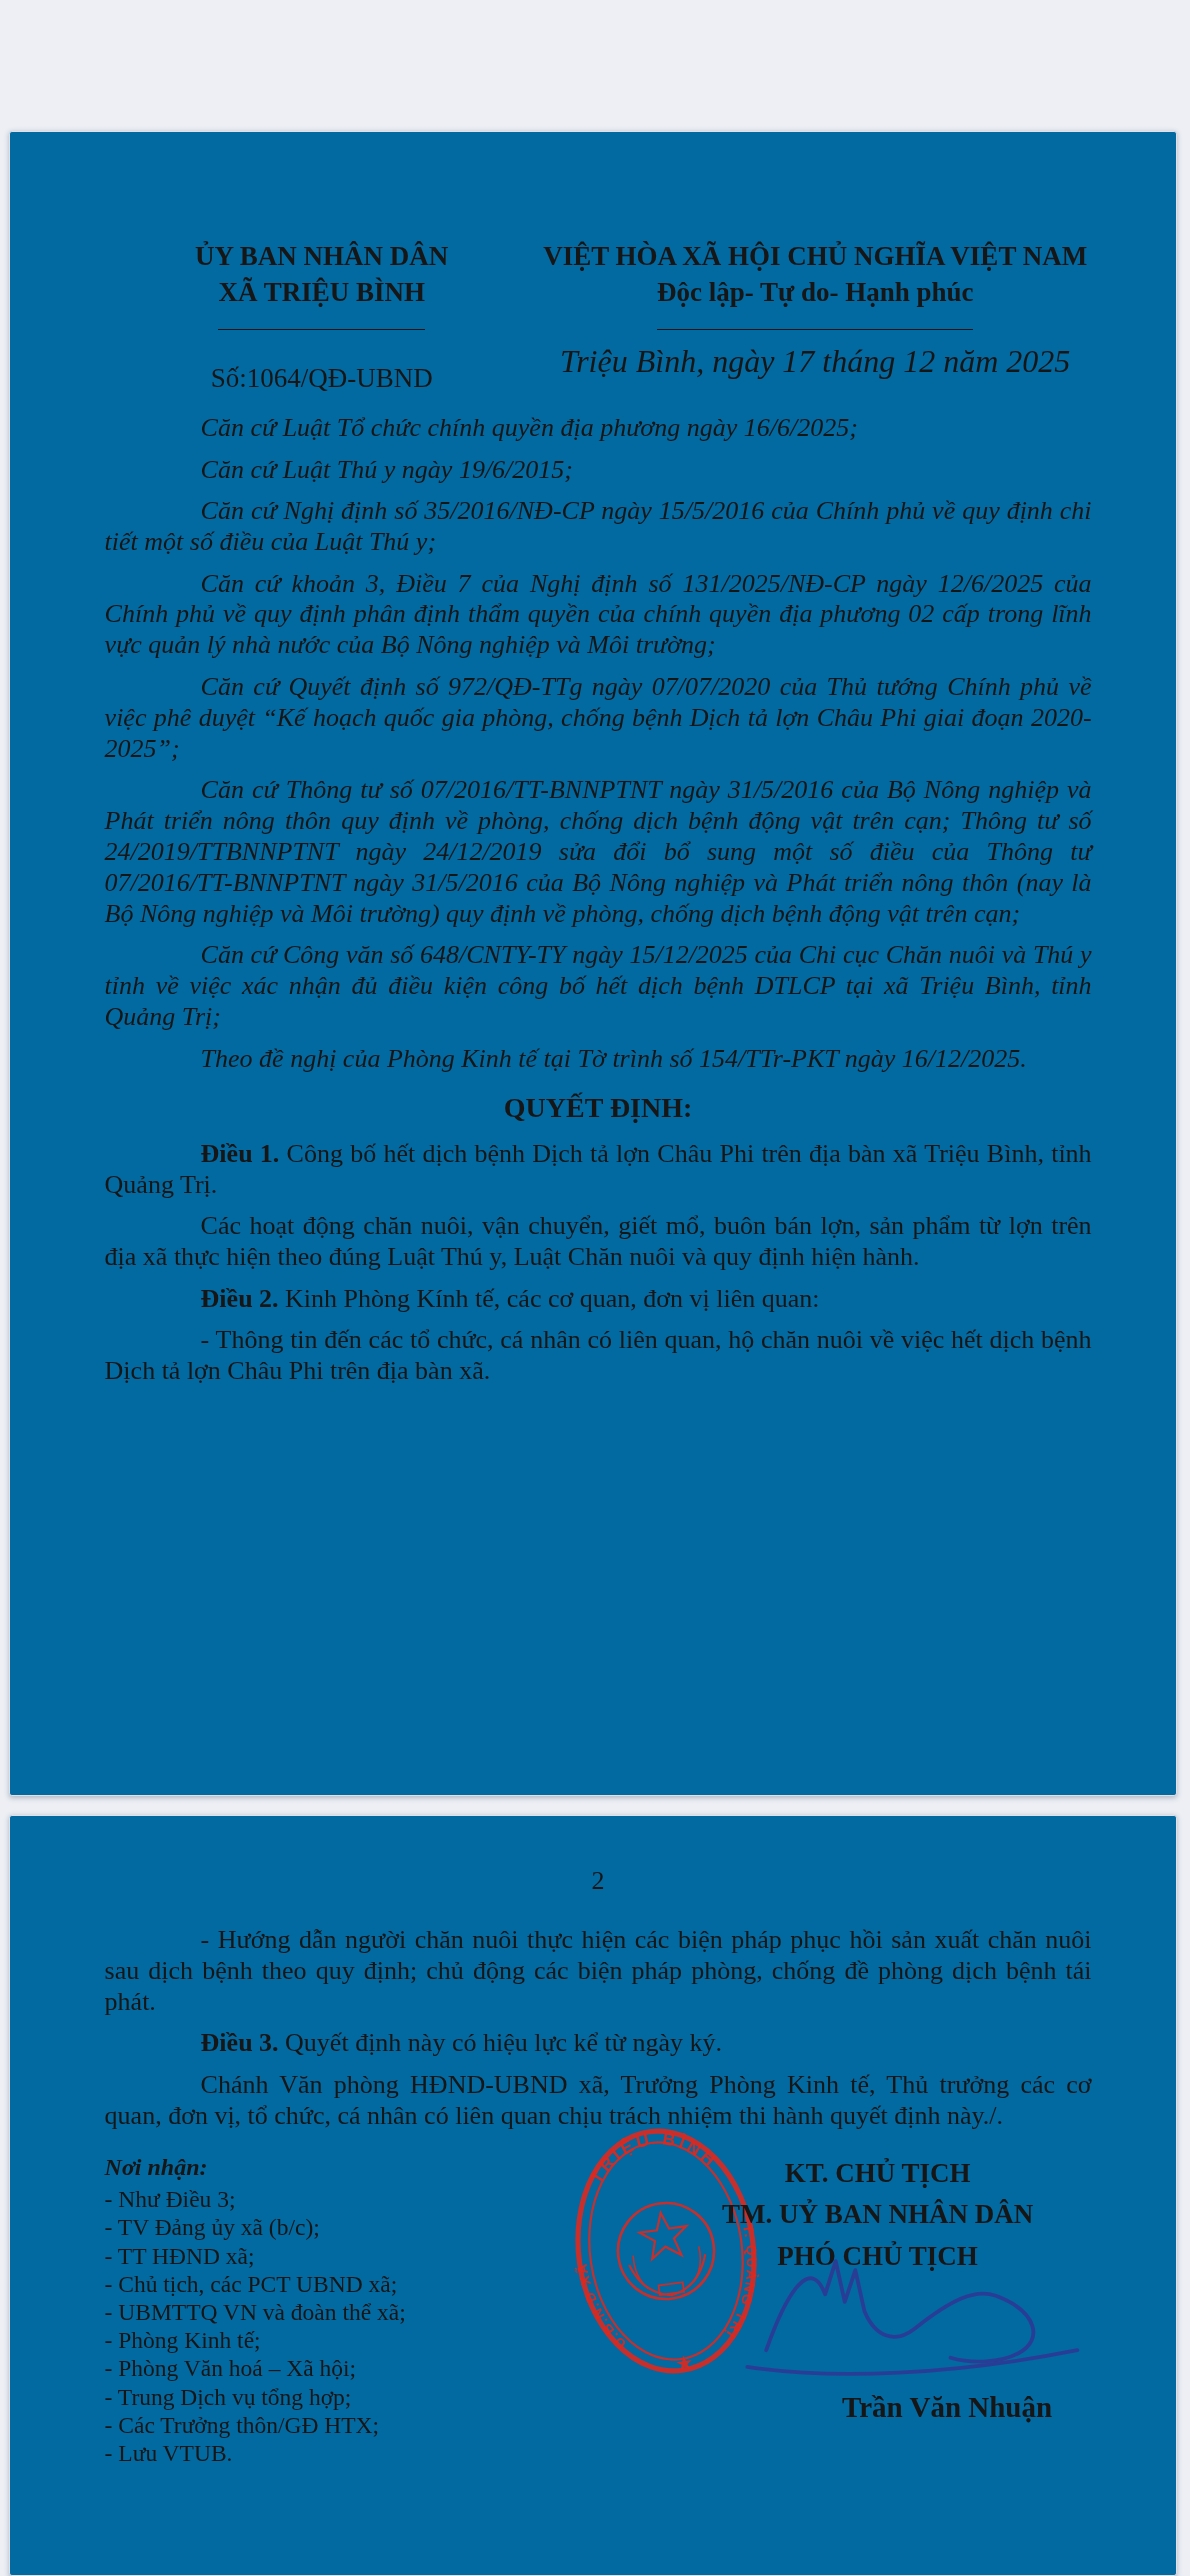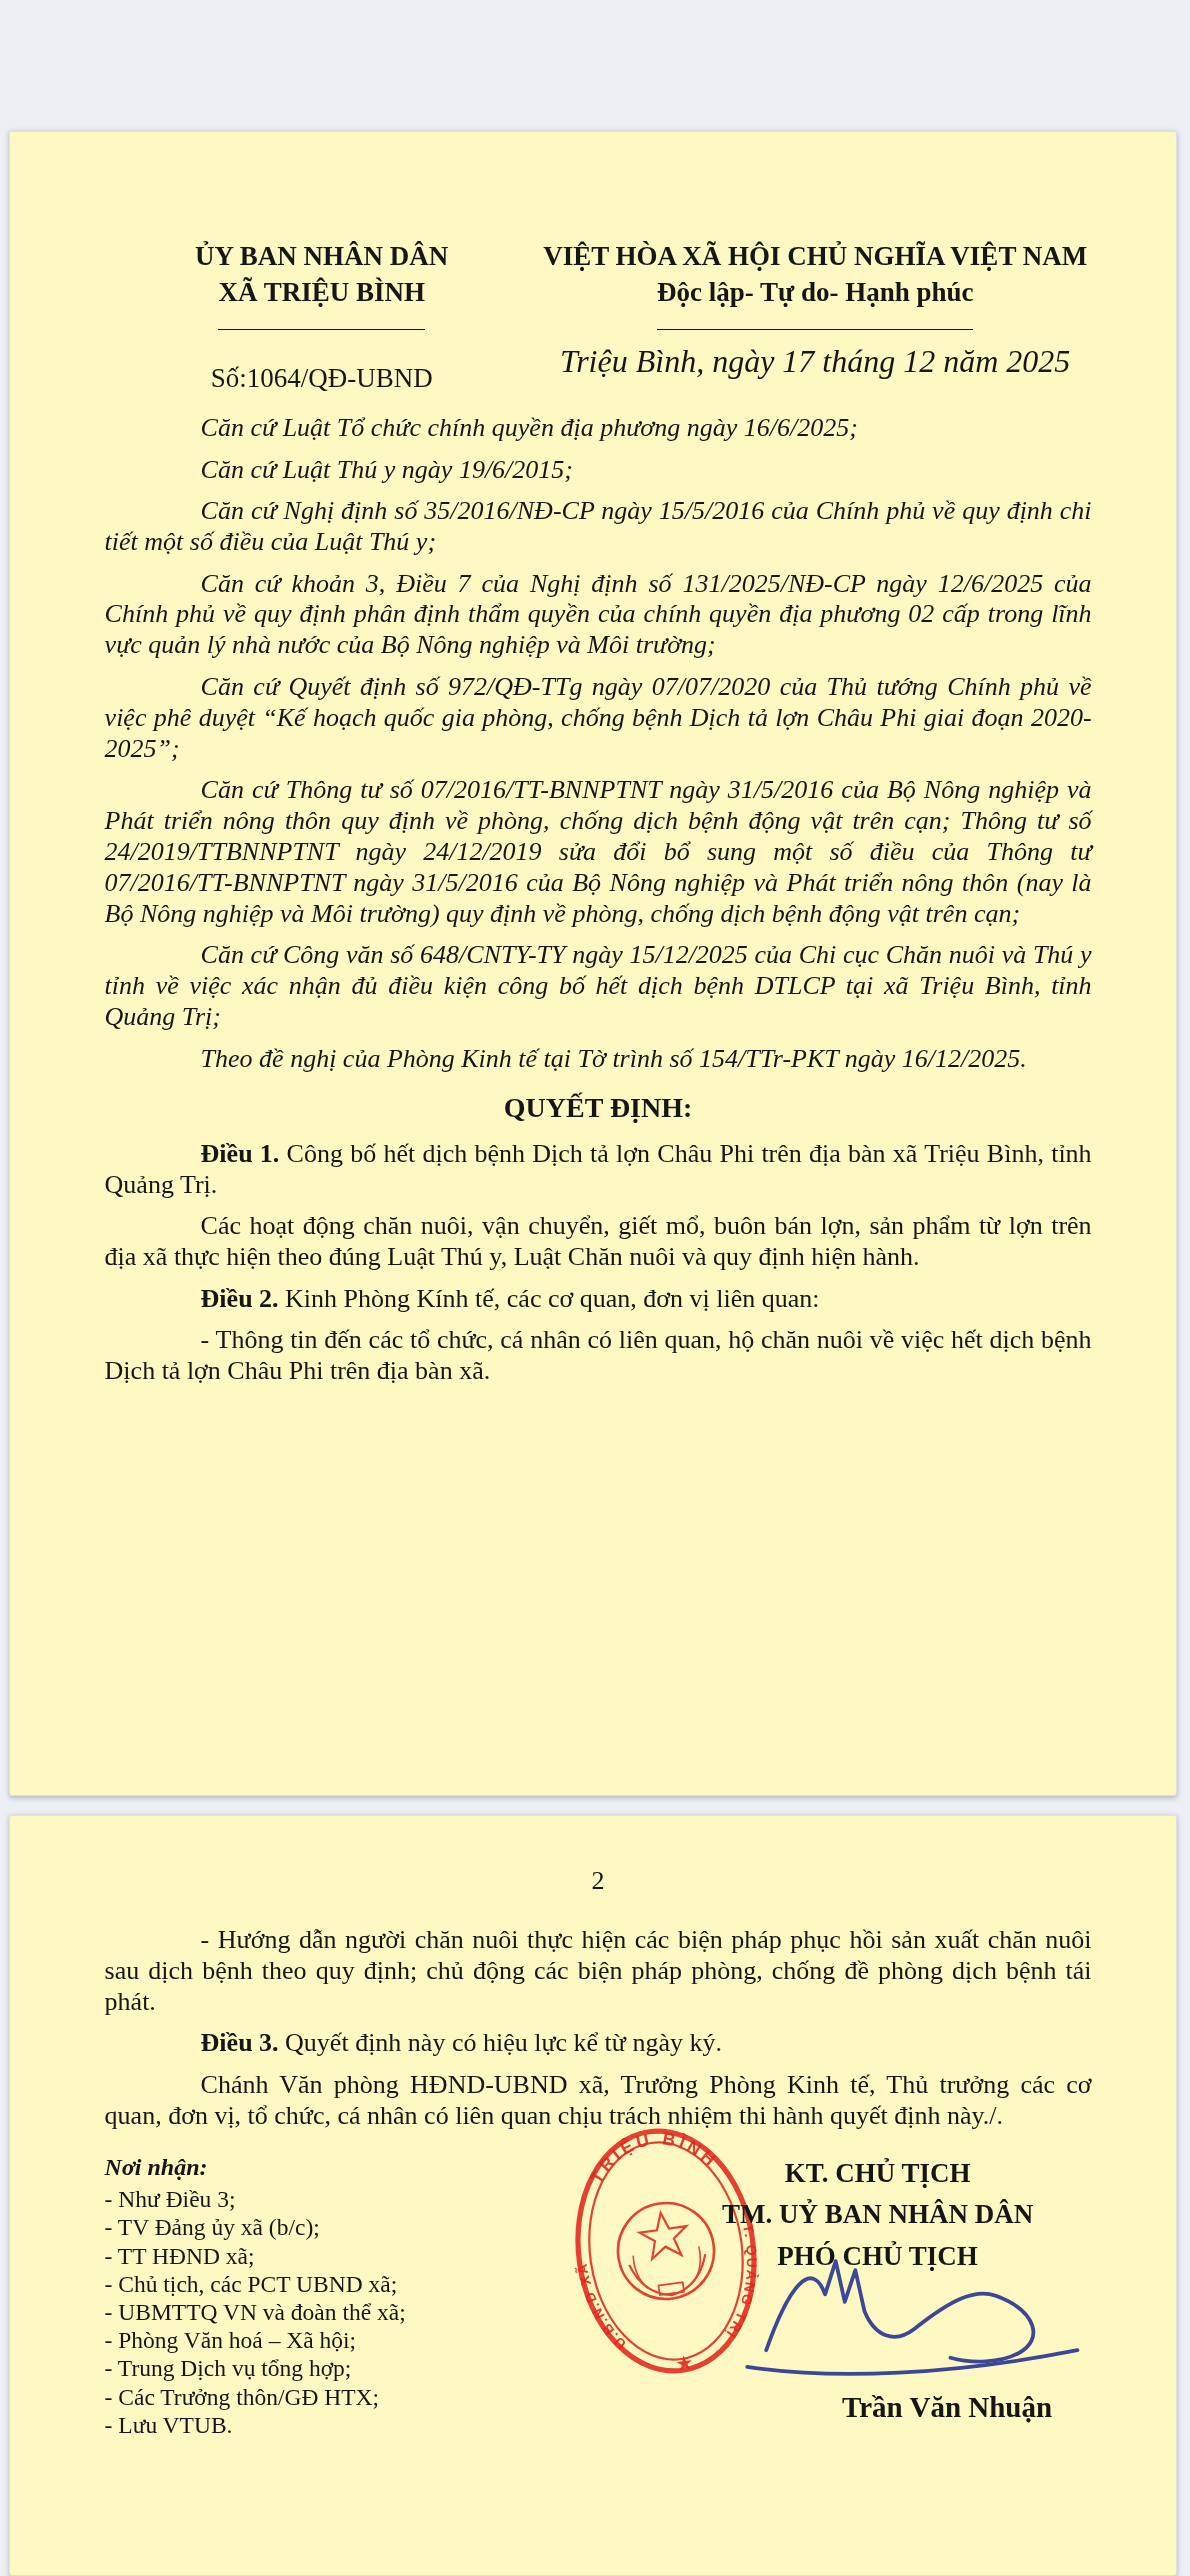--- a/index.html
+++ b/index.html
@@ -3,21 +3,21 @@
 <meta charset="utf-8">
 <style>
   html,body{margin:0;padding:0;}
   body{
     width:1190px;height:2576px;overflow:hidden;
     background:#edeff5;
     font-family:"Liberation Serif","DejaVu Serif",serif;
     color:#161616;
   }
   .page{
-    position:relative;margin-left:8.6px;width:1168px;background:#fef9c3;
+    position:relative;margin-left:8.6px;width:1168px;background:#0369a1;
     border:1px solid #dfe1e9;border-radius:2.9px;
     box-shadow:0 1.9px 5.8px rgba(70,72,95,.35);
     box-sizing:border-box;overflow:hidden;
   }
   .page-1{margin-top:131px;height:1665px;padding:107px 84px 0 95px;}
   .page-2{margin-top:19px;height:761px;padding:50px 84px 0 95px;}
 
   
   .hdr{display:flex;}
   .hdr-left{width:44%;text-align:center;}
@@ -109,20 +109,21 @@
   <div class="closing">
 
     <div class="recipients">
       <div class="recipients-label">Nơi nhận:</div>
       <ul>
         <li>- Như Điều 3;</li>
         <li>- TV Đảng ủy xã (b/c);</li>
         <li>- TT HĐND xã;</li>
         <li>- Chủ tịch, các PCT UBND xã;</li>
         <li>- UBMTTQ VN và đoàn thể xã;</li>
+        <li>- Phòng Kinh tế;</li>
         <li>- Phòng Văn hoá – Xã hội;</li>
         <li>- Trung Dịch vụ tổng hợp;</li>
         <li>- Các Trưởng thôn/GĐ HTX;</li>
         <li>- Lưu VTUB.</li>
       </ul>
     </div>
 
     <div class="sign-col">
       <div class="signoff">
         <div>KT. CHỦ TỊCH</div>

